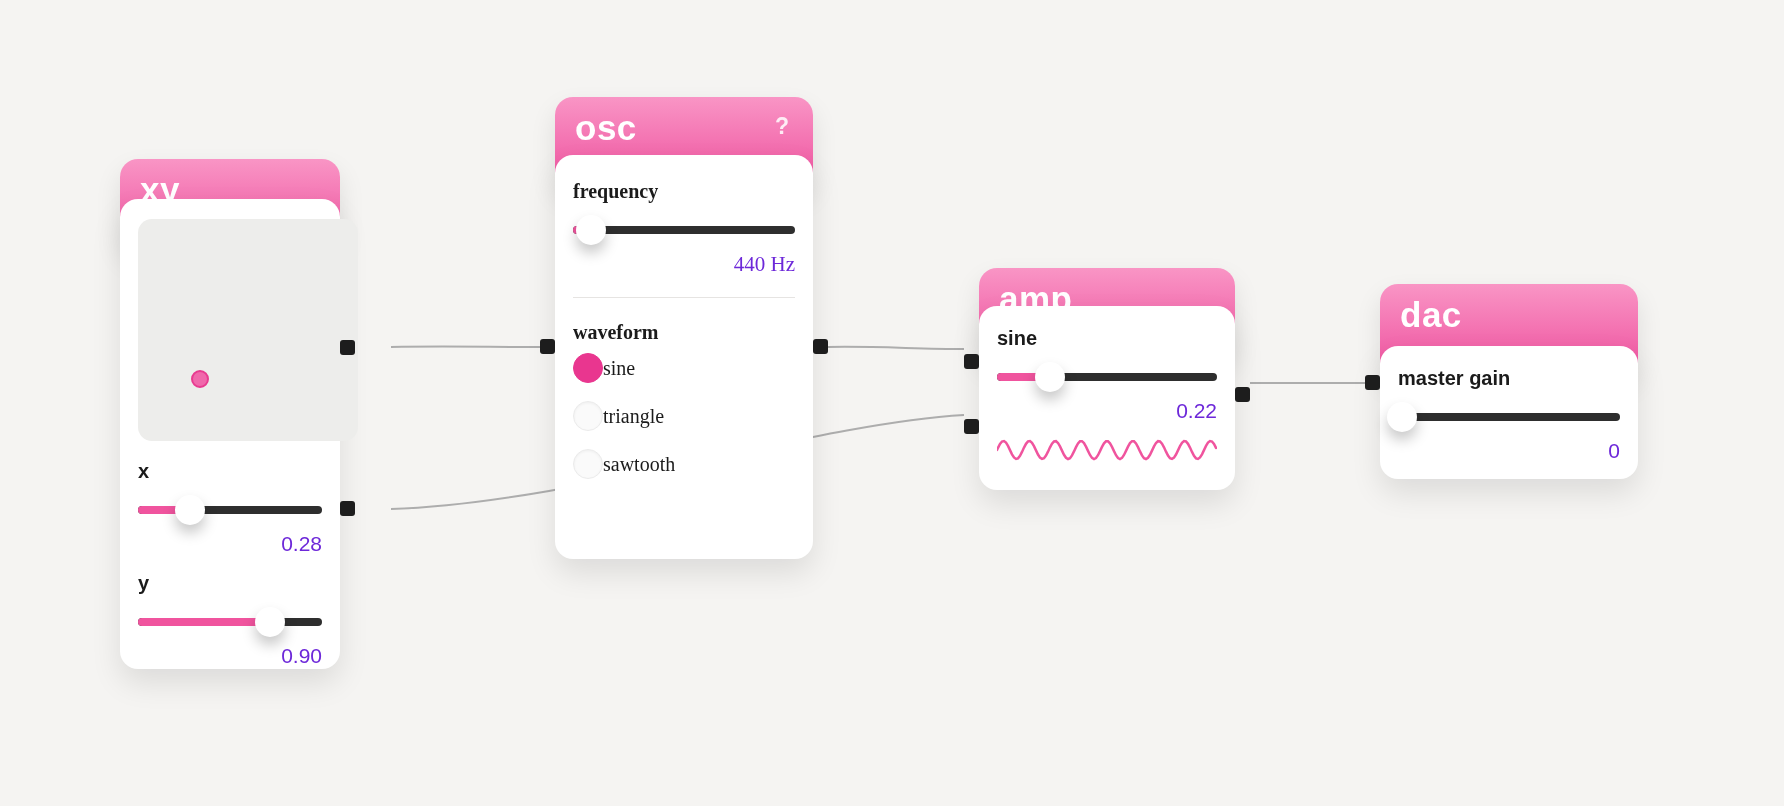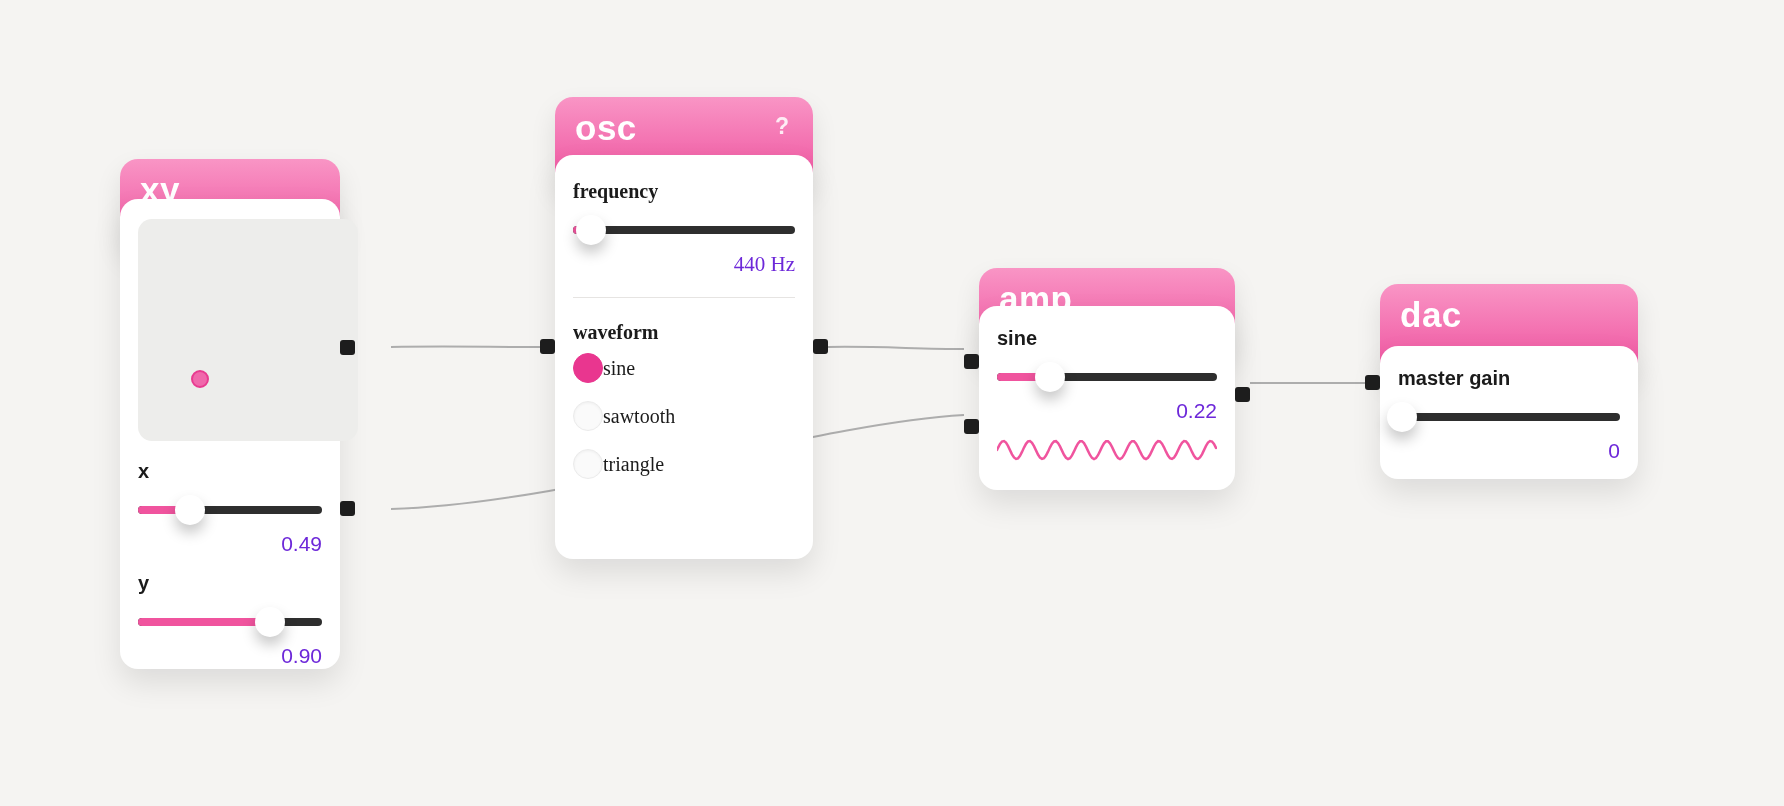--- a/index.html
+++ b/index.html
@@ -116,21 +116,21 @@
       <div class="xy-dot" style="left: 28%; top: 72%;"></div>
     </div>
     <div class="label">x</div>
     <div class="slider">
       <div class="track">
         <div class="fill" style="width: 28%;">
           <div class="thumb"></div>
         </div>
       </div>
     </div>
-    <div class="value">0.49</div>
+    <div class="value">0.28</div>
     <div class="label mt14">y</div>
     <div class="slider">
       <div class="track">
         <div class="fill" style="width: 72%;">
           <div class="thumb"></div>
         </div>
       </div>
     </div>
     <div class="value">0.90</div>
   </div>
@@ -154,25 +154,25 @@
     </div>
     <div class="value">440 Hz</div>
     <div class="divider"></div>
     <div class="label">waveform</div>
     <div class="radio-row">
       <span class="radio selected"></span>
       <span class="radio-label">sine</span>
     </div>
     <div class="radio-row">
       <span class="radio"></span>
-      <span class="radio-label">sawtooth</span>
+      <span class="radio-label">triangle</span>
     </div>
     <div class="radio-row">
       <span class="radio"></span>
-      <span class="radio-label">triangle</span>
+      <span class="radio-label">sawtooth</span>
     </div>
   </div>
   <span class="port port-left" style="top:242px"></span>
   <span class="port port-right" style="top:242px"></span>
 </div>
 
 <div class="node" id="node-amp">
   <div class="node-header">
     <div class="node-title">amp</div>
   </div>

